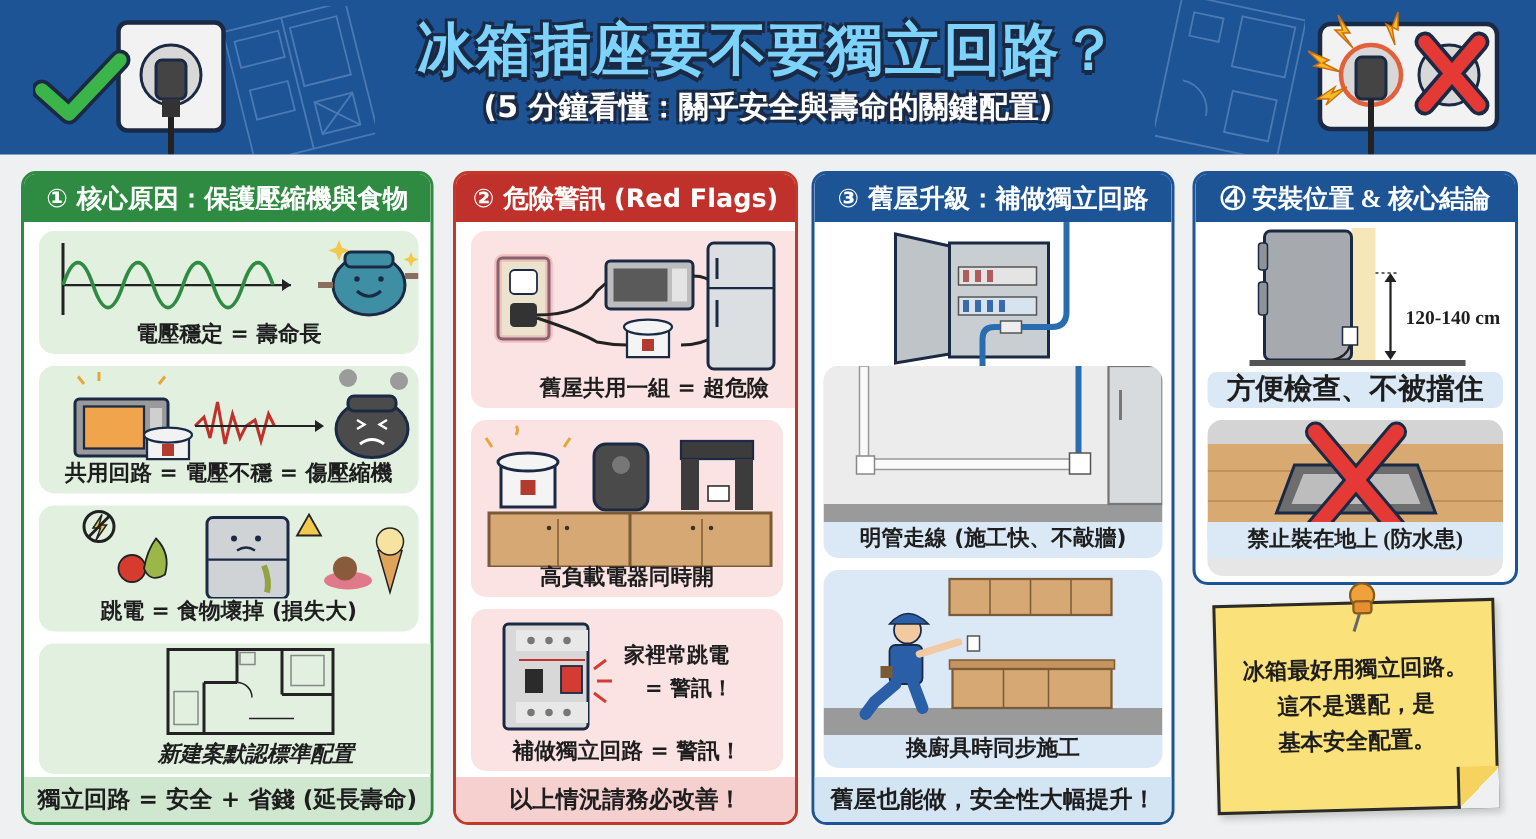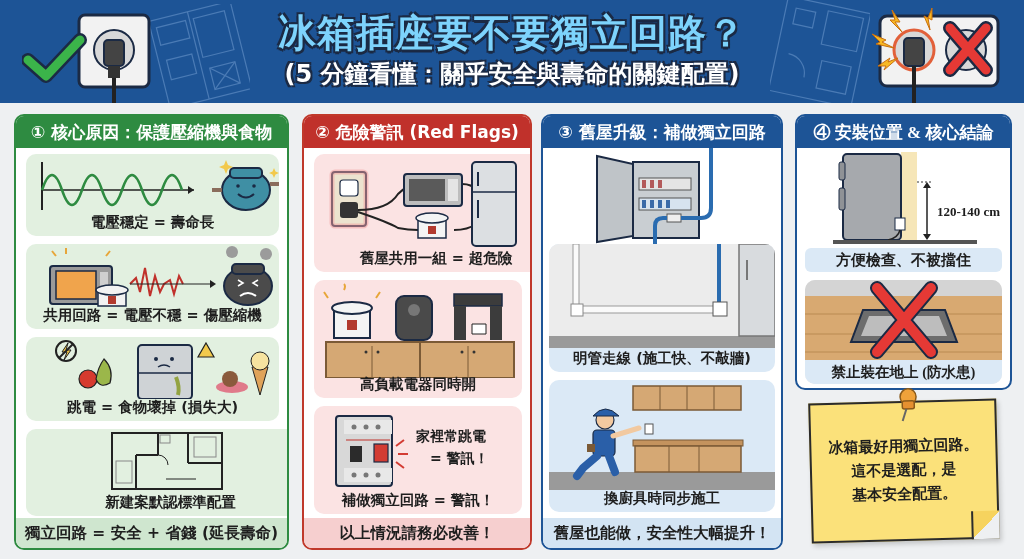--- a/index.html
+++ b/index.html
@@ -12,21 +12,21 @@
     background: #1d5496; overflow: hidden;
   }
   .header .blueprint { position: absolute; opacity: 0.35; }
   .title {
     position: absolute; left: 0; width: 1024px; top: 8px; text-align: center;
     font-size: 38px; font-weight: bold; color: #7dd3fc; letter-spacing: 1px;
     text-shadow: -2px -2px 0 #1b2a44, 2px -2px 0 #1b2a44, -2px 2px 0 #1b2a44, 2px 2px 0 #1b2a44, 0 3px 0 #1b2a44;
   }
   .subtitle {
     position: absolute; left: 0; width: 1024px; top: 58px; text-align: center;
-    font-size: 24px; font-weight: bold; color: #ffffff;
+    font-size: 20px; font-weight: bold; color: #ffffff;
     text-shadow: -2px -2px 0 #1b2a44, 2px -2px 0 #1b2a44, -2px 2px 0 #1b2a44, 2px 2px 0 #1b2a44;
   }
   .hdr-icon { position: absolute; }
 
   
   .col {
     position: absolute; top: 114px; border-radius: 10px; border: 2px solid; overflow: hidden;
     background: #ffffff;
   }
   .col-head {
@@ -188,21 +188,21 @@
       <path d="M132 30 q6 -4 12 0" fill="none" stroke="#1b2a44" stroke-width="1.5"></path>
       <path d="M180 6 l8 14 h-16z" fill="#f2c94c" stroke="#222" stroke-width="1.2"></path>
       <ellipse cx="206" cy="50" rx="16" ry="6" fill="#e07a8a"></ellipse>
       <circle cx="204" cy="42" r="8" fill="#8a5a3c"></circle>
       <path d="M226 30 l8 28 l8 -28z" fill="#e0a35a" stroke="#222" stroke-width="1"></path>
       <circle cx="234" cy="24" r="9" fill="#f6e3a0" stroke="#222" stroke-width="1"></circle>
     </svg>
     <div class="card-label">跳電 = 食物壞掉 (損失大)</div>
   </div>
 
-  <div class="card" style="left:10px;top:313px;width:289px;height:87px;">
+  <div class="card" style="left:10px;top:313px;width:289px;height:87px;font-style:italic;">
     <svg width="253" height="66" viewBox="0 0 253 66">
       <g fill="none" stroke="#222" stroke-width="2">
         <rect x="86" y="4" width="110" height="56"></rect>
         <line x1="132" y1="4" x2="132" y2="26"></line>
         <line x1="162" y1="4" x2="162" y2="34"></line>
         <line x1="162" y1="34" x2="196" y2="34"></line>
         <line x1="110" y1="26" x2="132" y2="26"></line>
         <line x1="110" y1="26" x2="110" y2="60"></line>
         <path d="M132 26 a10 10 0 0 1 10 10" stroke-width="1"></path>
         <line x1="140" y1="50" x2="170" y2="50" stroke-width="1"></line>
@@ -369,38 +369,38 @@
       <rect x="42" y="14" width="6" height="18" rx="2" fill="#8f9296" stroke="#1b2a44" stroke-width="1"></rect>
       <rect x="42" y="40" width="6" height="22" rx="2" fill="#8f9296" stroke="#1b2a44" stroke-width="1"></rect>
       <rect x="98" y="70" width="10" height="12" fill="#fff" stroke="#1b2a44" stroke-width="1"></rect>
       <path d="M103 82 q-2 8 -12 10" fill="none" stroke="#222" stroke-width="1.5"></path>
       <line x1="36" y1="94" x2="180" y2="94" stroke="#555" stroke-width="4"></line>
       <line x1="120" y1="34" x2="134" y2="34" stroke="#333" stroke-width="1" stroke-dasharray="2 2"></line>
       <line x1="130" y1="36" x2="130" y2="90" stroke="#222" stroke-width="1.5"></line>
       <path d="M130 34 l-4 6 h8z M130 92 l-4 -6 h8z" fill="#222"></path>
     </svg>
     <div style="position:absolute;left:140px;top:56px;font-weight:bold;font-size:13px;color:#1e1e1e;white-space:nowrap;">120-140 cm</div>
-    <div style="position:absolute;left:8px;right:8px;top:100px;height:24px;background:#dbe9f6;border-radius:6px;text-align:center;font-weight:bold;font-size:15px;color:#1e1e1e;line-height:24px;white-space:nowrap;">方便檢查、不被擋住</div>
+    <div style="position:absolute;left:8px;right:8px;top:100px;height:24px;background:#dbe9f6;border-radius:6px;text-align:center;font-weight:bold;font-size:19px;color:#1e1e1e;line-height:24px;white-space:nowrap;">方便檢查、不被擋住</div>
   </div>
 
   <div class="card" style="left:8px;top:164px;width:197px;height:104px;background:#e6e6e6;">
     <svg width="197" height="80" viewBox="0 0 197 80">
       <rect x="0" y="0" width="197" height="16" fill="#d4d4d4"></rect>
       <rect x="0" y="16" width="197" height="64" fill="#d8a971"></rect>
       <g stroke="#b98a52" stroke-width="1">
           <line x1="0" y1="34" x2="197" y2="34"></line>
           <line x1="0" y1="54" x2="197" y2="54"></line>
           <line x1="0" y1="72" x2="197" y2="72"></line>
         </g>
       <path d="M58 30 L140 30 L152 62 L46 62 Z" fill="#6d6d6d" stroke="#1b2a44" stroke-width="2"></path>
       <path d="M64 36 L134 36 L142 56 L56 56 Z" fill="#bdbdbd"></path>
       <path d="M72 8 L126 72 M126 8 L72 72" stroke="#1b2a44" stroke-width="14" stroke-linecap="round"></path>
       <path d="M72 8 L126 72 M126 8 L72 72" stroke="#e53935" stroke-width="10" stroke-linecap="round"></path>
     </svg>
-    <div class="card-label" style="background:#dbe9f6;bottom:0;height:24px;line-height:24px;">禁止裝在地上 (防水患)</div>
+    <div class="card-label" style="background:#dbe9f6;bottom:12px;height:24px;line-height:24px;">禁止裝在地上 (防水患)</div>
   </div>
 </div>
 
 <div class="sticky">
   <svg style="position:absolute;left:82px;top:-16px" width="30" height="36" viewBox="0 0 30 36">
     <circle cx="16" cy="10" r="8" fill="#f0a23a" stroke="#8a5a1a" stroke-width="1.5"></circle>
     <rect x="10" y="14" width="12" height="8" rx="2" fill="#e59030" stroke="#8a5a1a" stroke-width="1.5"></rect>
     <line x1="14" y1="22" x2="10" y2="34" stroke="#666" stroke-width="2"></line>
   </svg>
   <div class="line" style="top:34px;">冰箱最好用獨立回路。</div>

